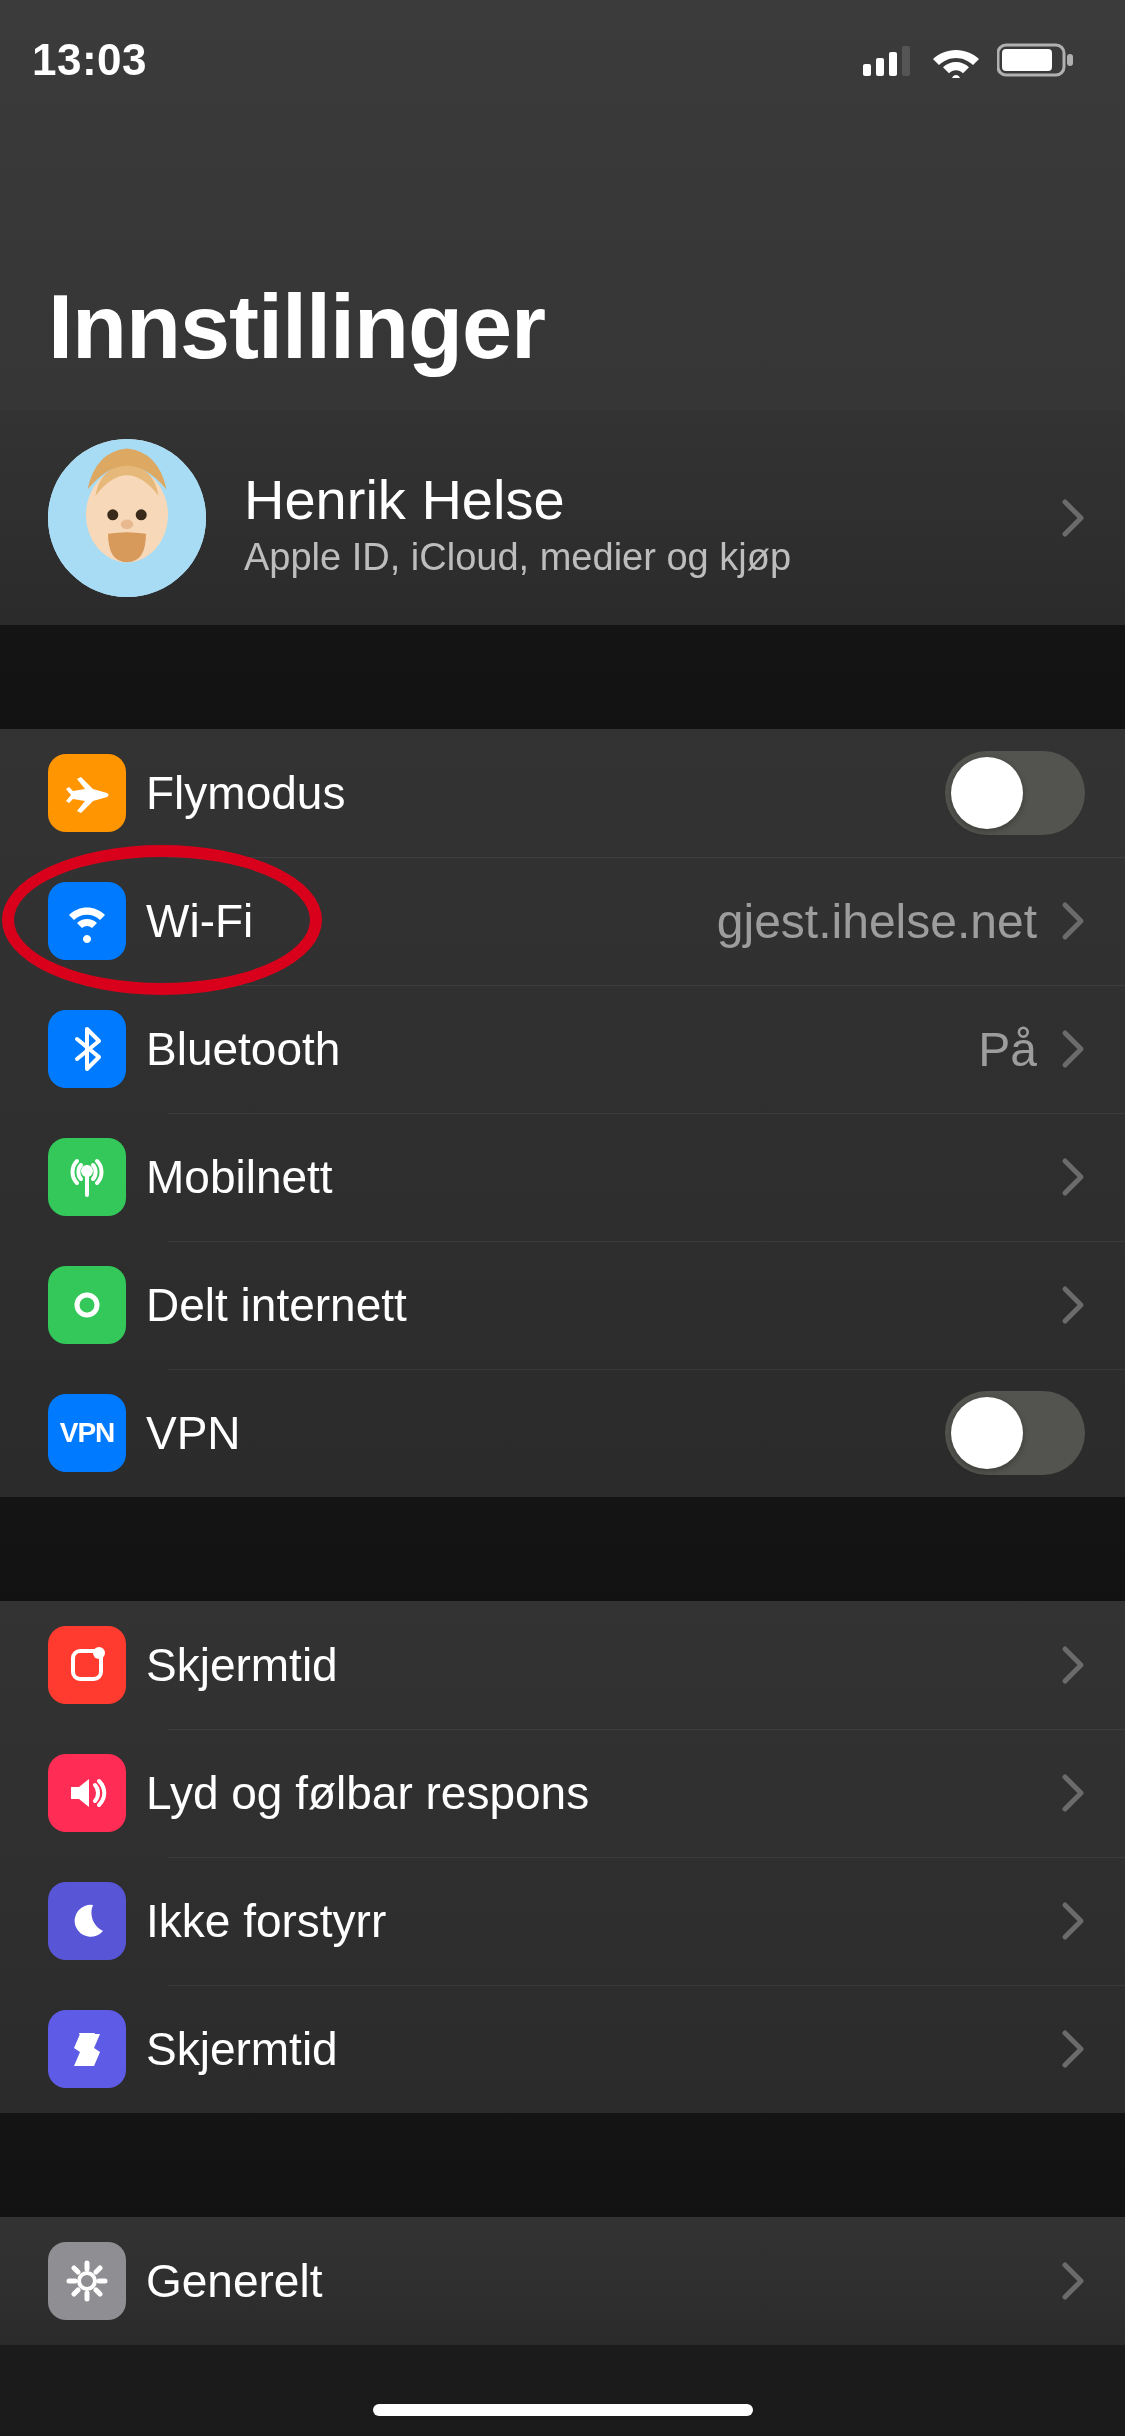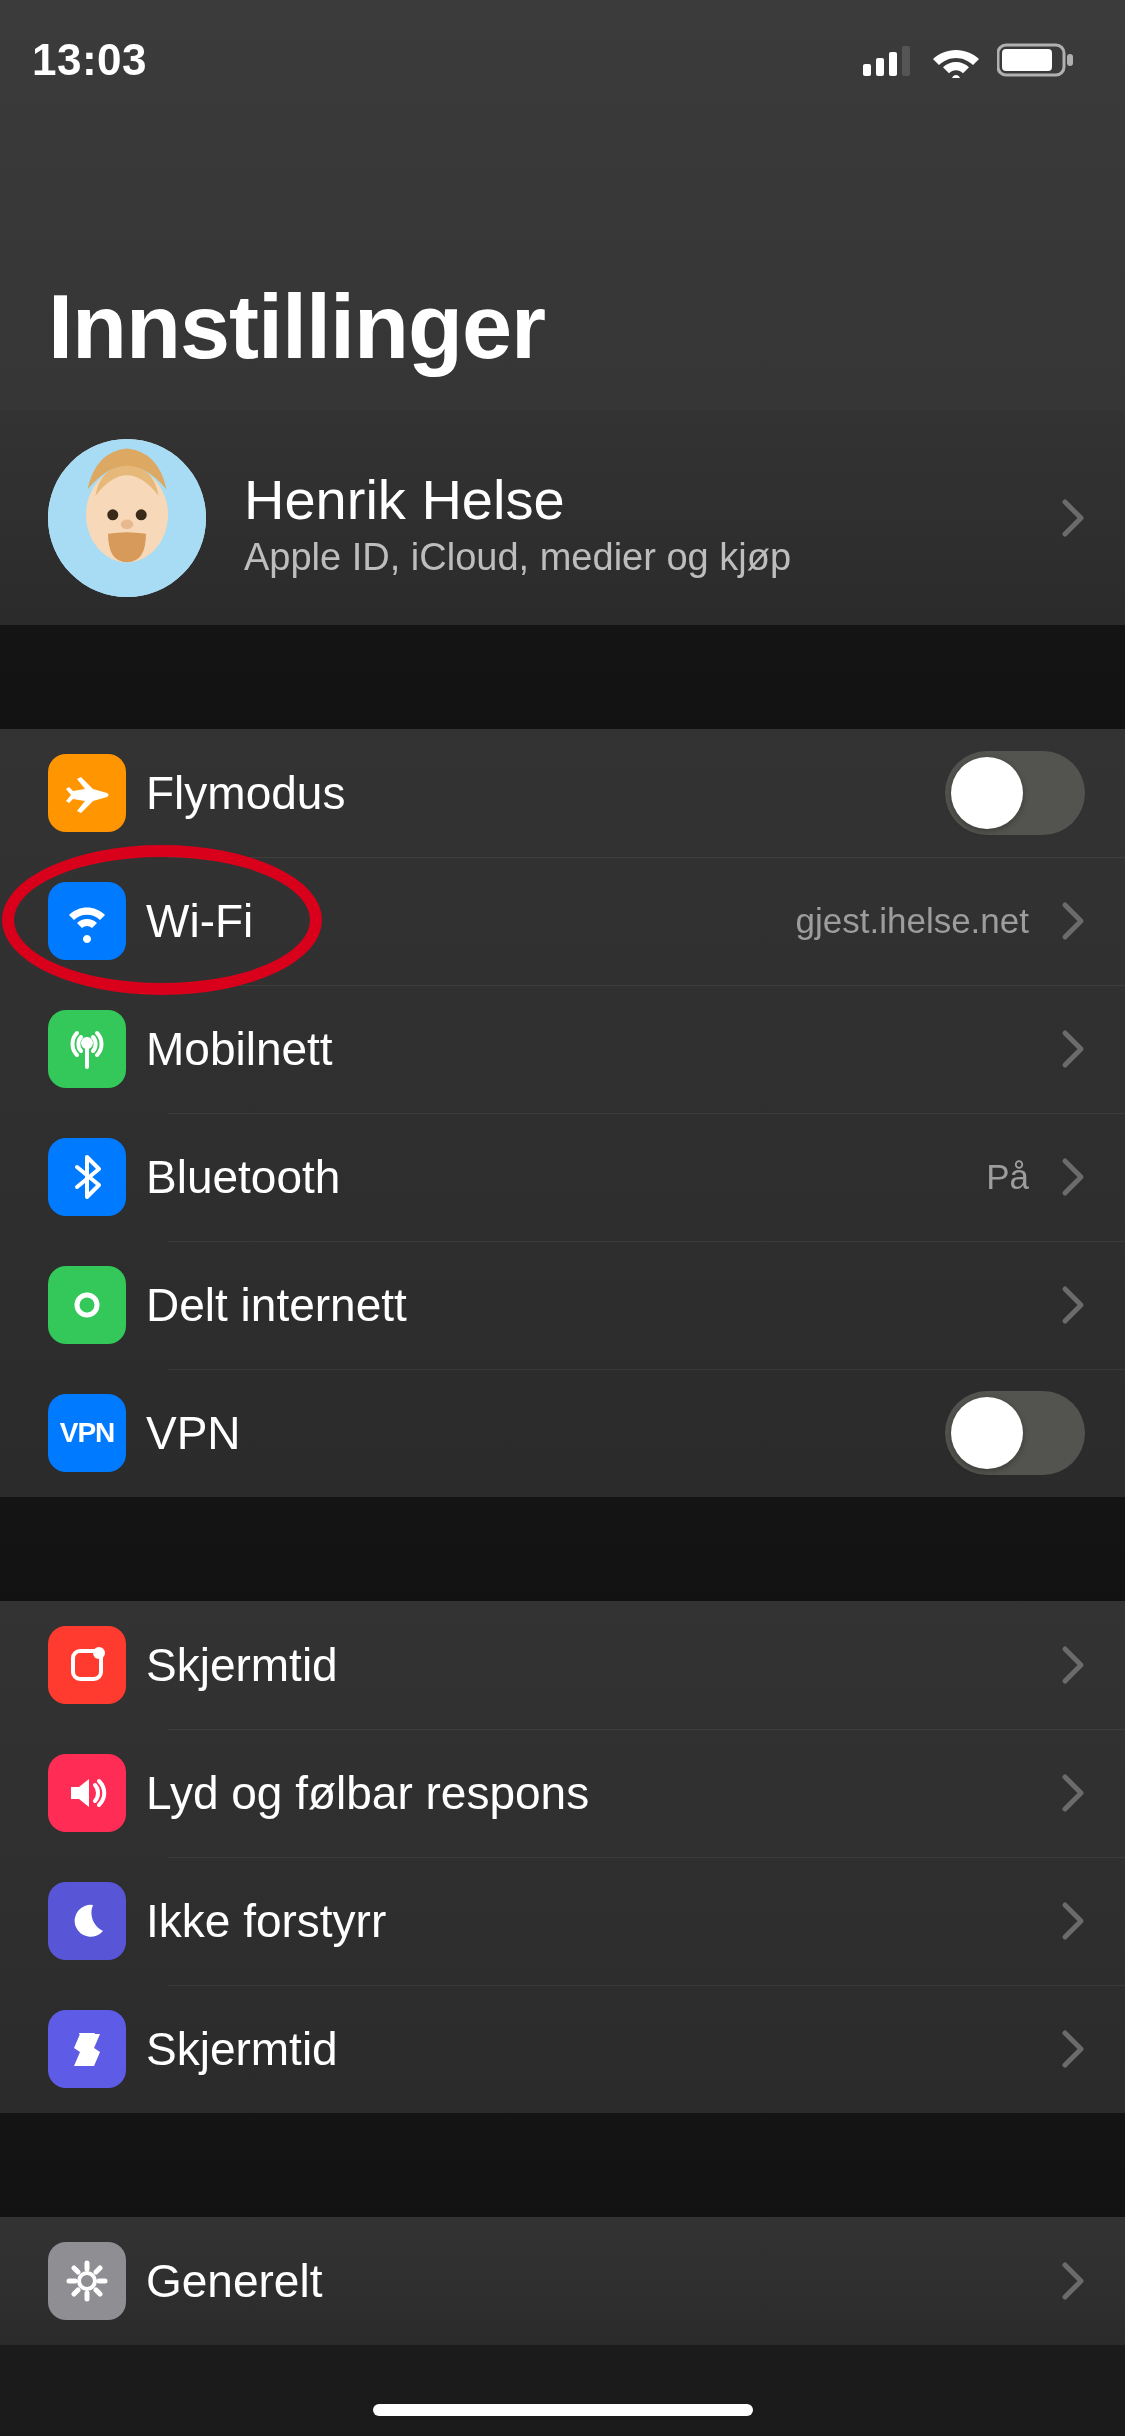--- a/index.html
+++ b/index.html
@@ -27,21 +27,21 @@
   .profile-text { margin-left: 38px; flex: 1; margin-top: 10px; }
   .profile-name { font-size: 56px; font-weight: 400; margin-bottom: 4px; }
   .profile-sub  { font-size: 38px; color: #bdbdbd; }
   .chevron { color: #6b6b6b; flex-shrink: 0; }
 
   
   .row { display: flex; align-items: center; padding: 20px 40px 20px 48px; min-height: 128px; position: relative; }
   .row + .row::before { content:""; position:absolute; top:0; left: 168px; right:0; height:1px; background: rgba(255,255,255,0.06); }
   .icon-box { width: 78px; height: 78px; border-radius: 18px; display: flex; align-items: center; justify-content: center; flex-shrink: 0; }
   .row-label { margin-left: 20px; font-size: 46px; flex: 1; }
-  .row-value { font-size: 35px; color: #9d9d9d; margin-right: 32px; }
+  .row-value { font-size: 48px; color: #9d9d9d; margin-right: 24px; }
   .toggle { width: 140px; height: 84px; border-radius: 42px; background: #53534f; position: relative; flex-shrink:0; }
   .toggle-thumb { position: absolute; top: 6px; left: 6px; width: 72px; height: 72px; border-radius: 50%; background: #fff; box-shadow: 0 2px 6px rgba(0,0,0,0.3); }
 
   
   .ic-orange { background: #ff9500; }
   .ic-blue   { background: #007aff; }
   .ic-green  { background: #34c759; }
   .ic-red    { background: #ff3b30; }
   .ic-pink   { background: #ff2d55; }
   .ic-purple { background: #5856d6; }
@@ -127,39 +127,39 @@
         </svg>
     </div>
     <div class="row-label">Wi-Fi</div>
     <div class="row-value">gjest.ihelse.net</div>
     <svg class="chevron" width="24" height="40" viewBox="0 0 24 40">
         <path d="M4 4 L20 20 L4 36" stroke="#6b6b6b" stroke-width="5" fill="none" stroke-linecap="round" stroke-linejoin="round"></path>
       </svg>
   </div>
 
   <div class="row">
-    <div class="icon-box ic-green">
-      <svg width="48" height="48" viewBox="0 0 48 48">
-          <path d="M24 18 L24 42 M24 14 a4 4 0 1 0 .01 0 M14 8 c-6 6-6 16 0 22 M34 8 c6 6 6 16 0 22 M18 12 c-3.5 3.5-3.5 10.5 0 14 M30 12 c3.5 3.5 3.5 10.5 0 14" stroke="#fff" stroke-width="4" fill="none" stroke-linecap="round"></path>
-        </svg>
-    </div>
-    <div class="row-label">Mobilnett</div>
-    <svg class="chevron" width="24" height="40" viewBox="0 0 24 40">
-        <path d="M4 4 L20 20 L4 36" stroke="#6b6b6b" stroke-width="5" fill="none" stroke-linecap="round" stroke-linejoin="round"></path>
-      </svg>
-  </div>
-
-  <div class="row">
     <div class="icon-box ic-blue">
       <svg width="48" height="48" viewBox="0 0 48 48">
           <path d="M24 4 L24 44 L36 32 L14 14 M24 4 L36 16 L14 34" stroke="#fff" stroke-width="4" fill="none" stroke-linejoin="round" stroke-linecap="round"></path>
         </svg>
     </div>
     <div class="row-label">Bluetooth</div>
     <div class="row-value">På</div>
+    <svg class="chevron" width="24" height="40" viewBox="0 0 24 40">
+        <path d="M4 4 L20 20 L4 36" stroke="#6b6b6b" stroke-width="5" fill="none" stroke-linecap="round" stroke-linejoin="round"></path>
+      </svg>
+  </div>
+
+  <div class="row">
+    <div class="icon-box ic-green">
+      <svg width="48" height="48" viewBox="0 0 48 48">
+          <path d="M24 18 L24 42 M24 14 a4 4 0 1 0 .01 0 M14 8 c-6 6-6 16 0 22 M34 8 c6 6 6 16 0 22 M18 12 c-3.5 3.5-3.5 10.5 0 14 M30 12 c3.5 3.5 3.5 10.5 0 14" stroke="#fff" stroke-width="4" fill="none" stroke-linecap="round"></path>
+        </svg>
+    </div>
+    <div class="row-label">Mobilnett</div>
     <svg class="chevron" width="24" height="40" viewBox="0 0 24 40">
         <path d="M4 4 L20 20 L4 36" stroke="#6b6b6b" stroke-width="5" fill="none" stroke-linecap="round" stroke-linejoin="round"></path>
       </svg>
   </div>
 
   <div class="row">
     <div class="icon-box ic-green">
       <svg width="48" height="48" viewBox="0 0 48 48">
           <path d="M18 16 a10 10 0 1 1 0 16 M30 32 a10 10 0 1 1 0 -16" stroke="#fff" stroke-width="5" fill="none" stroke-linecap="round"></path>
         </svg>

